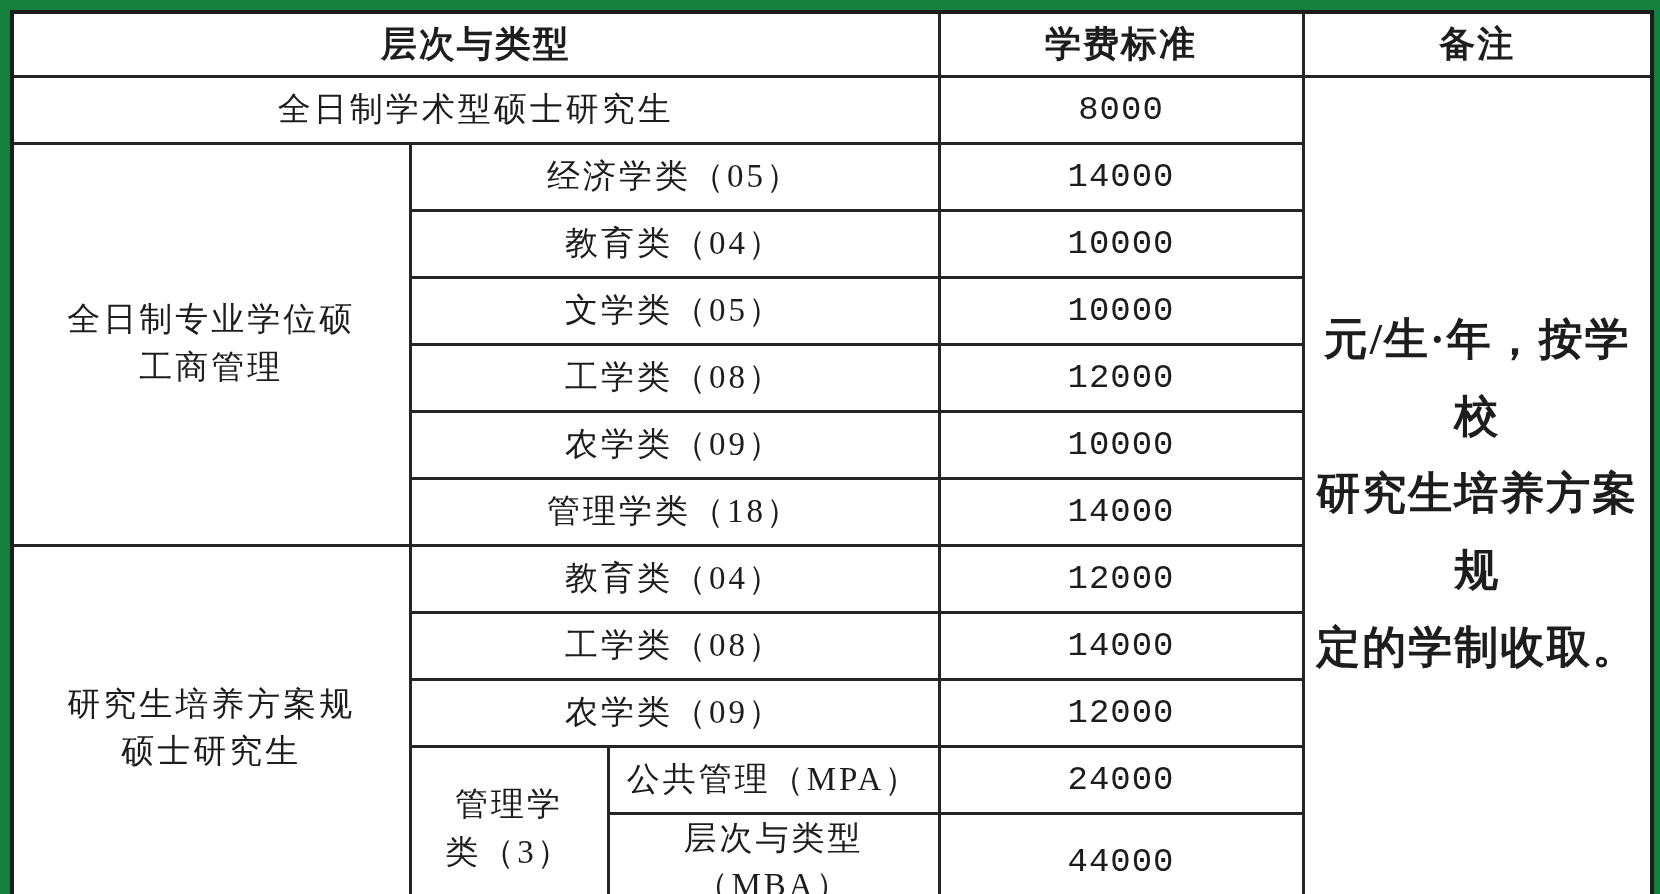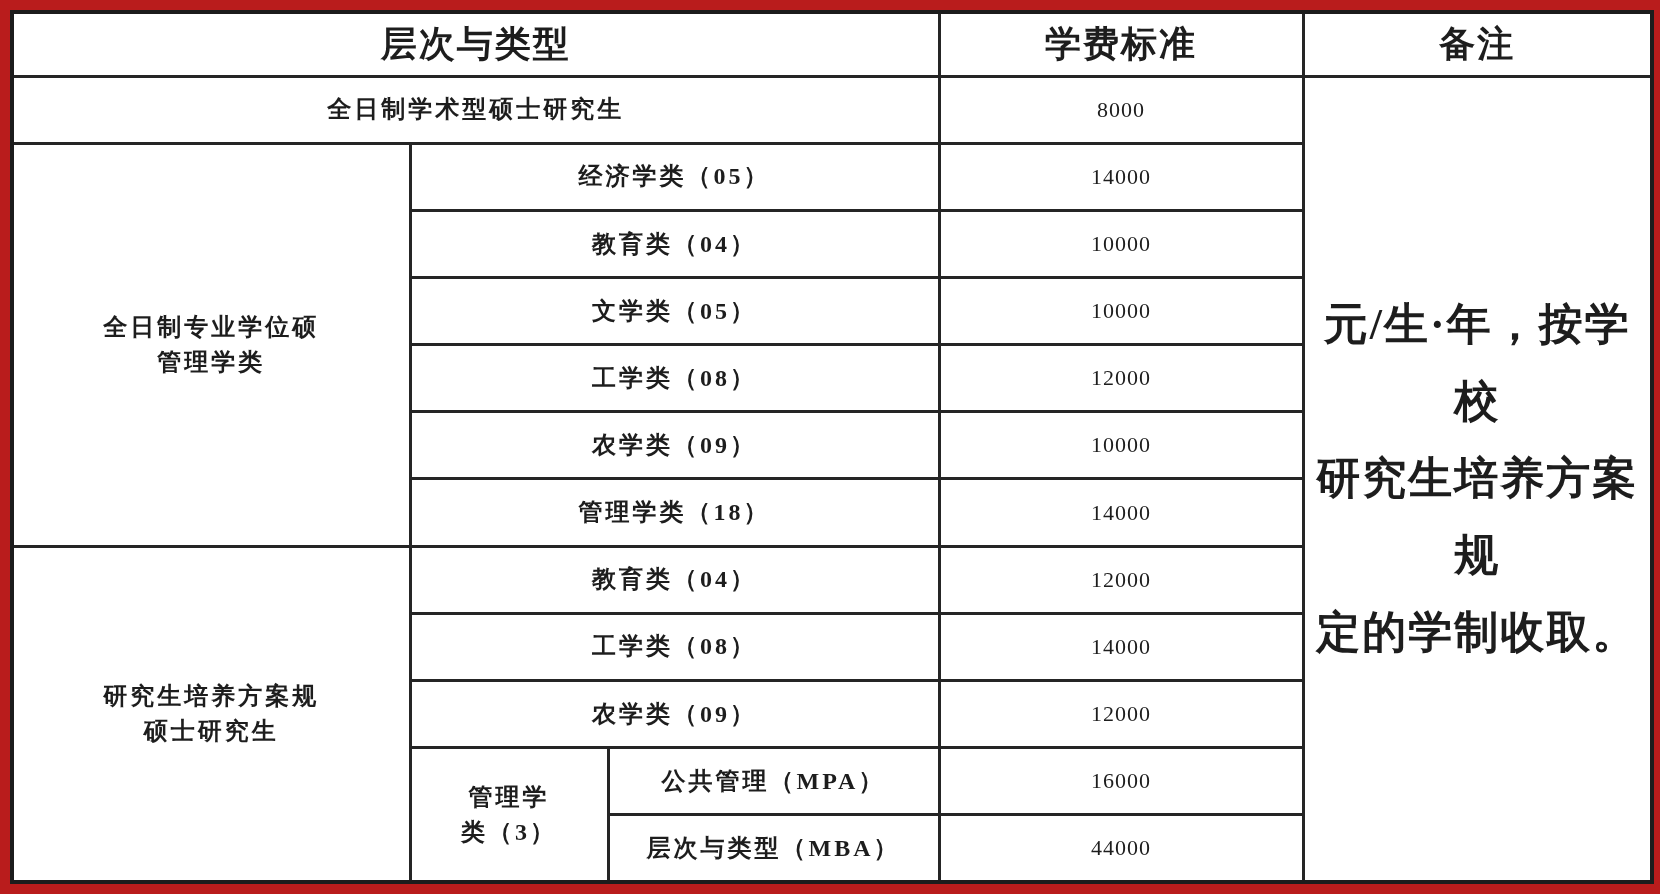--- a/index.html
+++ b/index.html
@@ -9,21 +9,21 @@
     width: 1660px;
     height: 894px;
     overflow: hidden;
     font-family: "Liberation Serif", "DejaVu Serif", serif;
   }
   .page {
     position: absolute;
     top: 0; left: 0;
     width: 1660px;
     height: 894px;
-    background: #b91c1c;
+    background: #15803d;
   }
   table.tuition {
     position: absolute;
     top: 10px;
     left: 10px;
     width: 1640px;
     height: 874px;
     border-collapse: collapse;
     table-layout: fixed;
     background: #ffffff;
@@ -38,29 +38,28 @@
   }
   table.tuition {
     border: 4px solid #1c1c1c;
   }
   th.head {
     font-size: 36px;
     font-weight: bold;
     letter-spacing: 2px;
   }
   td.cn {
-    font-size: 24px;
+    font-size: 33px;
     letter-spacing: 3px;
     line-height: 1.45;
     white-space: pre-line;
-    font-weight: bold;
   }
   td.fee {
-    font-family: Liberation Serif, serif;
-    font-size: 22px;
+    font-family: Liberation Mono, monospace;
+    font-size: 34px;
     letter-spacing: 1px;
     color: #2a2a2a;
   }
   td.note {
     font-size: 44px;
     font-weight: bold;
     letter-spacing: 2px;
     line-height: 1.75;
     white-space: pre-line;
     color: #161616;
@@ -91,21 +90,21 @@
     <tr class="r">
       <td class="cn" colspan="3">全日制学术型硕士研究生</td>
       <td class="fee">8000</td>
       <td class="note" rowspan="12">元/生·年，按学校
 研究生培养方案规
 定的学制收取。</td>
     </tr>
 
     <tr class="r">
       <td class="cn" rowspan="6">全日制专业学位硕
-管理学类</td>
+工商管理</td>
       <td class="cn" colspan="2">经济学类（05）</td>
       <td class="fee">14000</td>
     </tr>
     <tr class="r">
       <td class="cn" colspan="2">教育类（04）</td>
       <td class="fee">10000</td>
     </tr>
     <tr class="r">
       <td class="cn" colspan="2">文学类（05）</td>
       <td class="fee">10000</td>
@@ -134,21 +133,21 @@
       <td class="fee">14000</td>
     </tr>
     <tr class="r">
       <td class="cn" colspan="2">农学类（09）</td>
       <td class="fee">12000</td>
     </tr>
     <tr class="r">
       <td class="cn" rowspan="2">管理学
 类（3）</td>
       <td class="cn">公共管理（MPA）</td>
-      <td class="fee">16000</td>
+      <td class="fee">24000</td>
     </tr>
     <tr class="r">
       <td class="cn">层次与类型（MBA）</td>
       <td class="fee">44000</td>
     </tr>
   </tbody>
     </table>
 </div>
 
 </body></html>

